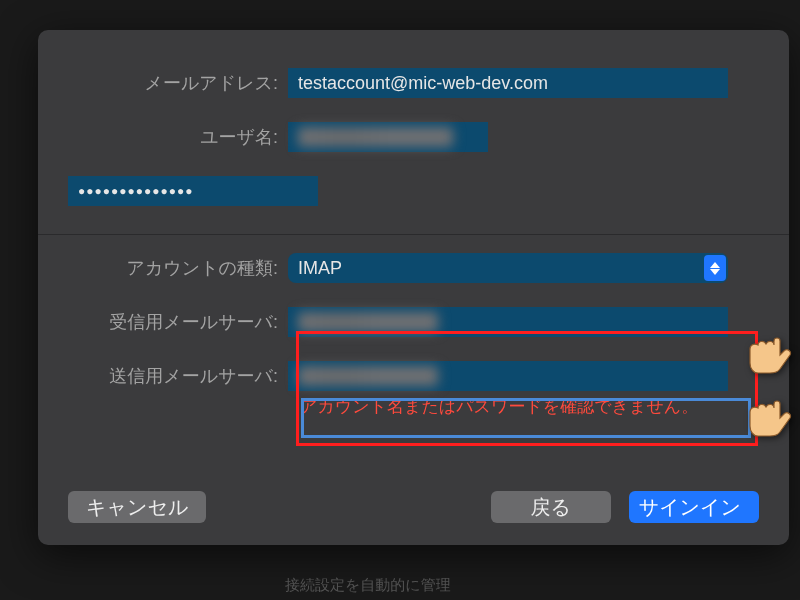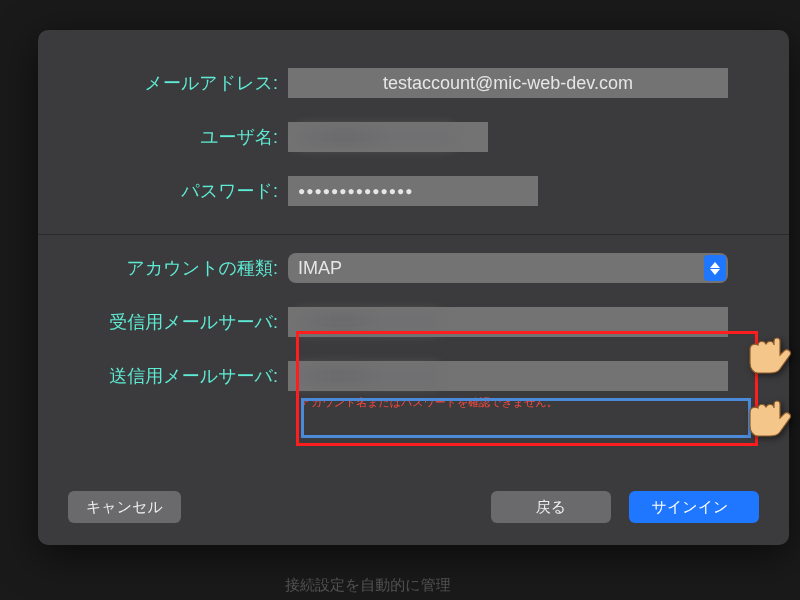--- a/index.html
+++ b/index.html
@@ -28,35 +28,34 @@
 
     .row {
       display: flex;
       align-items: center;
       margin-bottom: 24px;
       position: relative;
     }
     .label {
       width: 220px;
       text-align: right;
-      color: #5eead4;
+      color: #a3a3a3;
       font-size: 18px;
       padding-right: 10px;
       white-space: nowrap;
     }
     .input, .select {
       height: 30px;
-      background: #737373;
+      background: #0c4a6e;
       border: none;
       color: #e6e6e6;
       font-size: 18px;
       padding: 2px 10px;
       outline: none;
       border-radius: 0;
-      text-align: center;
     }
     .input-wide { width: 440px; }
     .select-wide { width: 440px; position: relative; display:flex; align-items:center; border-radius:8px;}
     .select-wide .stepper {
       position: absolute;
       right: 2px; top: 2px; bottom: 2px;
       width: 22px;
       background: #1f76ff;
       border-radius: 4px;
       display:flex; flex-direction:column; align-items:center; justify-content:center;
@@ -74,37 +73,37 @@
       border: 3px solid #ff1e1e;
       pointer-events: none;
     }
     .bluebox {
       position: absolute;
       border: 3px solid #4a8ad8;
       pointer-events: none;
     }
     .error-msg {
       color: #ff4a3d;
-      font-size: 11px;
+      font-size: 17px;
       margin-left: 232px;
       margin-top: -6px;
     }
     .btn-row {
       position: absolute;
       left: 0; right: 0; bottom: 22px;
       display: flex;
       padding: 0 30px;
       align-items: center;
     }
     .btn {
       height: 32px;
       min-width: 110px;
       border: none;
       border-radius: 6px;
-      font-size: 15px;
+      font-size: 20px;
       color: #eee;
       cursor: pointer;
       background: #6a6a6c;
       padding: 0 18px;
     }
     .btn-primary { background: #1f76ff; color: #fff; padding-left: 10px; }
     .spacer { flex: 1; }
 
     .hand {
       position: absolute;
@@ -134,21 +133,20 @@
     </div>
 
     <div class="row">
       <div class="label">ユーザ名:</div>
       <div class="input" style="width:200px; display:flex; align-items:center;">
         <span class="blur-content"></span>
       </div>
     </div>
 
     <div class="row" style="margin-bottom:12px;">
-      <div class="label">パスワード:</div>
       <div class="input" style="width:250px; display:flex; align-items:center; letter-spacing:1px; font-size:12px;">●●●●●●●●●●●●●●</div>
     </div>
 
   </div>
 
   <div class="divider"></div>
 
   <div class="section-bottom">
 
     <div class="row">

